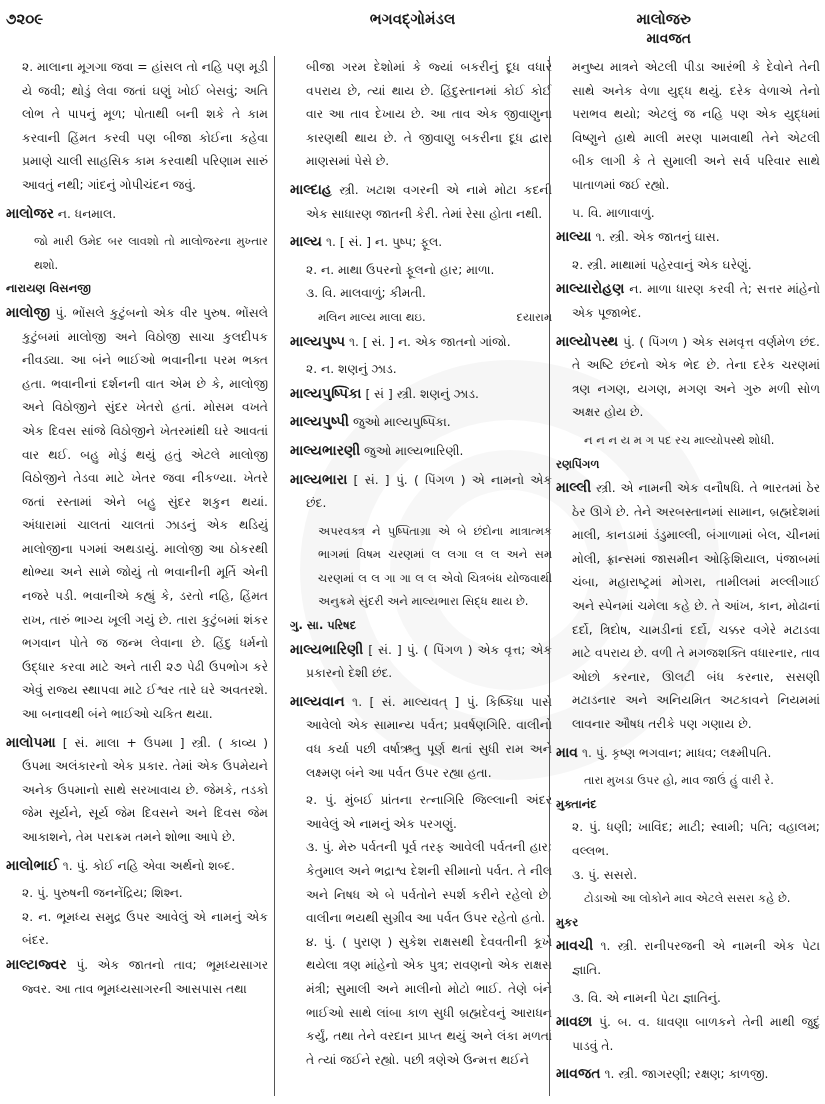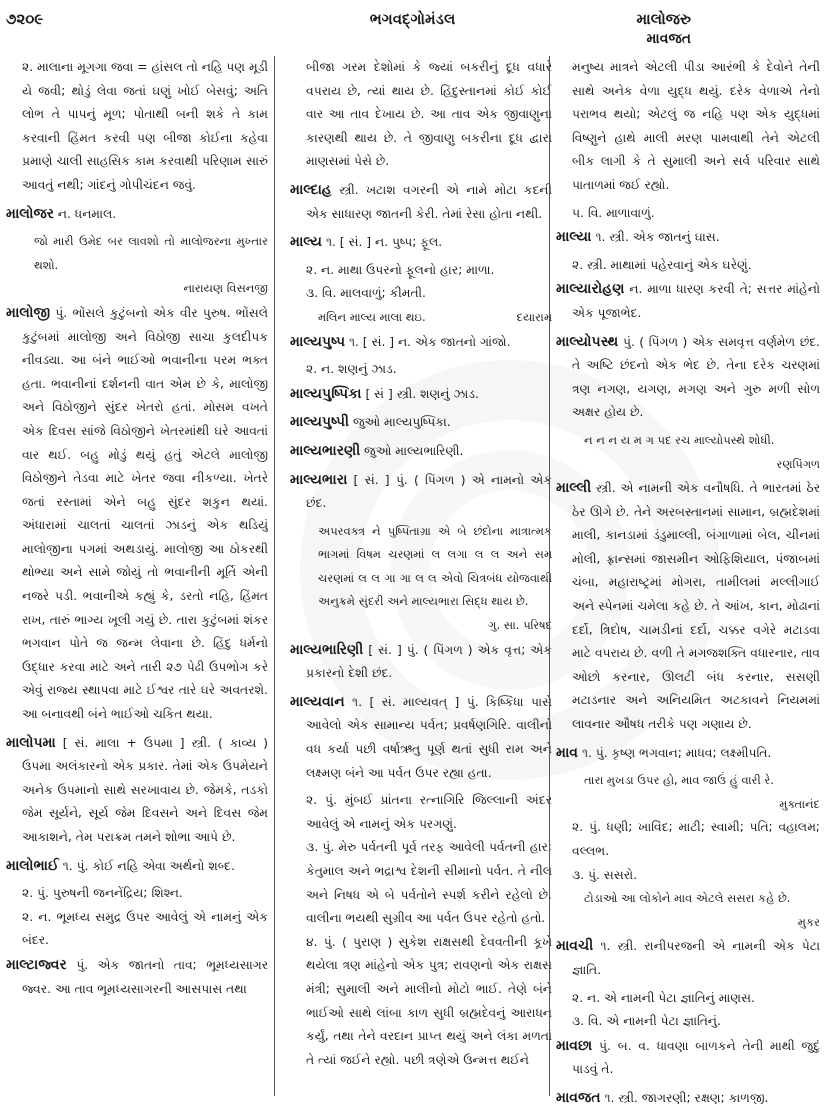--- a/index.html
+++ b/index.html
@@ -36,21 +36,21 @@
     .col3 { left: 556px; width: 264px; }
     .divider { position: absolute; top: 0; width: 1px; background: #555; }
     .div1 { left: 274px; height: 1040px; top: 0; }
     .div2 { left: 549px; height: 1040px; top: 0; }
 
     .entry { margin: 0 0 4px 0; text-indent: -16px; padding-left: 16px; }
     .sub { margin: 0; padding-left: 16px; text-indent: 0; }
     .cont { margin: 0 0 4px 0; padding-left: 16px; }
     .hw { font-weight: bold; font-size: 14px; }
     .quote { margin: 0; padding-left: 28px; font-size: 11.5px; }
-    .src { margin: 0; text-align: right; font-size: 11.5px; }
+    .src { margin: 0; text-align: left; font-size: 11.5px; font-weight: bold; }
     .qline { display: flex; justify-content: space-between; padding-left: 28px; font-size: 11.5px; gap: 8px; }
   </style>
 </head>
 <body>
 
 <div class="watermark"></div>
 <div class="watermark2"></div>
 
 <div class="header">
   <span class="hdr-page">૭૨૦૯</span>
@@ -109,18 +109,17 @@
       <p class="src">રણપિંગળ</p>
       <p class="entry"><span class="hw">માલ્લી</span><span> સ્ત્રી. એ નામની એક વનૌષધિ. તે ભારતમાં ઠેર ઠેર ઊગે છે. તેને અરબસ્તાનમાં સામાન, બ્રહ્મદેશમાં માલી, કાનડામાં ડંડુમાલ્લી, બંગાળામાં બેલ, ચીનમાં મોલી, ફ્રાન્સમાં જાસમીન ઓફિશિયાલ, પંજાબમાં ચંબા, મહારાષ્ટ્રમાં મોગરા, તામીલમાં મલ્લીગાઈ અને સ્પેનમાં ચમેલા કહે છે. તે આંખ, કાન, મોઢાનાં દર્દો, ત્રિદોષ, ચામડીનાં દર્દો, ચક્કર વગેરે મટાડવા માટે વપરાય છે. વળી તે મગજશક્તિ વધારનાર, તાવ ઓછો કરનાર, ઊલટી બંધ કરનાર, સસણી મટાડનાર અને અનિયમિત અટકાવને નિયમમાં લાવનાર ઔષધ તરીકે પણ ગણાય છે.</span></p>
       <p class="entry"><span class="hw">માવ</span><span> ૧. પું. કૃષ્ણ ભગવાન; માધવ; લક્ષ્મીપતિ.</span></p>
       <p class="quote">તારા મુખડા ઉપર હો, માવ જાઉં હું વારી રે.</p>
       <p class="src">મુક્તાનંદ</p>
       <p class="sub">૨. પું. ધણી; ખાવિંદ; માટી; સ્વામી; પતિ; વહાલમ; વલ્લભ.</p>
       <p class="sub">૩. પું. સસરો.</p>
       <p class="quote">ટોડાઓ આ લોકોને માવ એટલે સસરા કહે છે.</p>
       <p class="src">મુકર</p>
       <p class="entry"><span class="hw">માવચી</span><span> ૧. સ્ત્રી. રાનીપરજની એ નામની એક પેટા જ્ઞાતિ.</span></p>
-      <p class="sub">૨. ન. એ નામની પેટા જ્ઞાતિનું માણસ.</p>
       <p class="sub">૩. વિ. એ નામની પેટા જ્ઞાતિનું.</p>
       <p class="entry"><span class="hw">માવછા</span><span> પું. બ. વ. ધાવણા બાળકને તેની માથી જુદું પાડવું તે.</span></p>
       <p class="entry"><span class="hw">માવજત</span><span> ૧. સ્ત્રી. જાગરણી; રક્ષણ; કાળજી.</span></p>
     </div>
 </div>
 
 </body></html>

